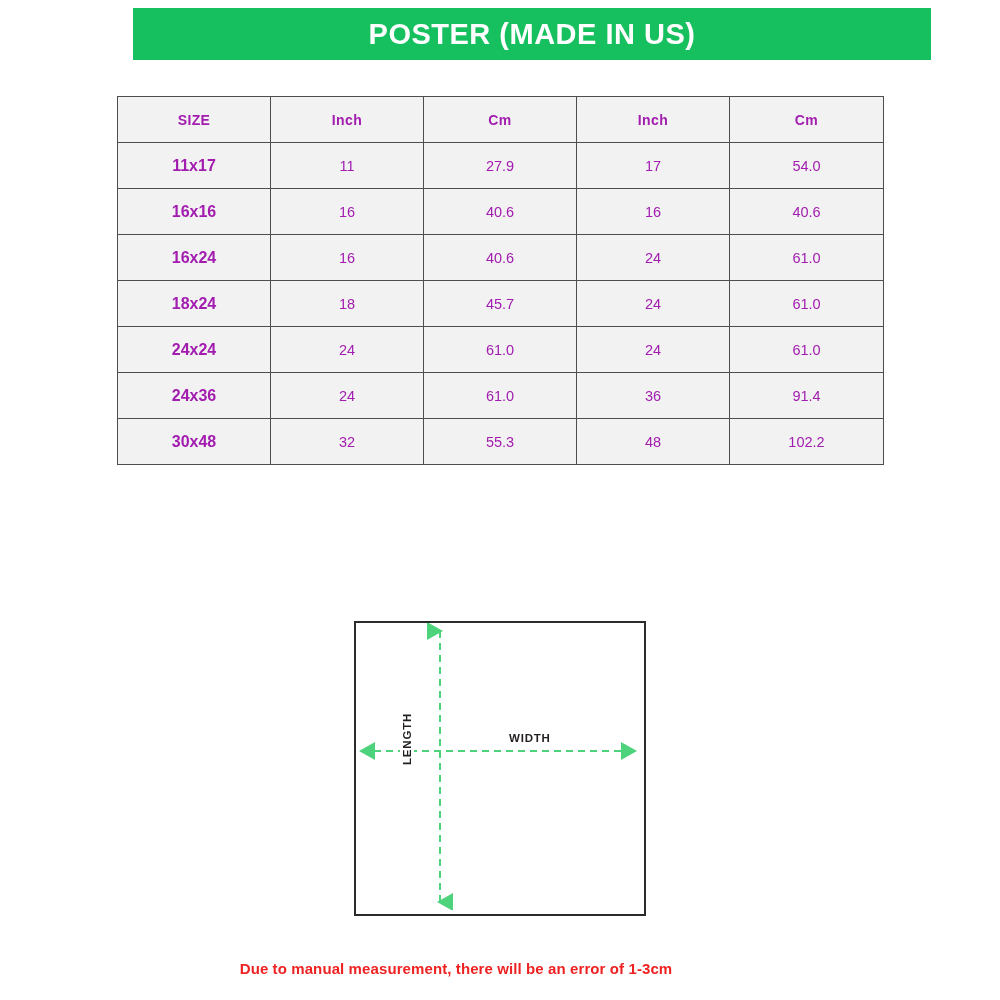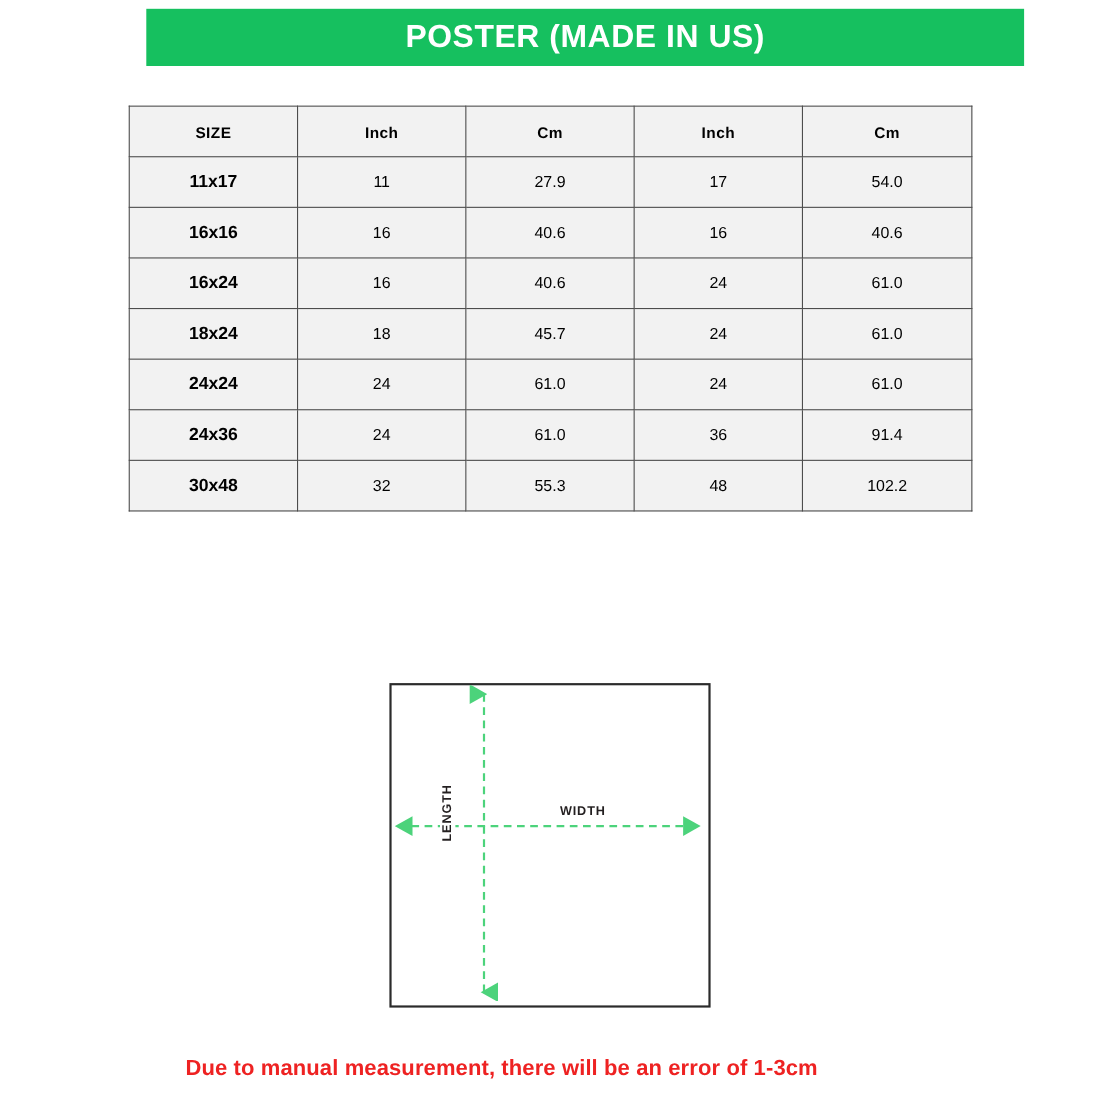--- a/index.html
+++ b/index.html
@@ -55,21 +55,21 @@
     width: 766px;
     table-layout: fixed;
   }
   table.size-table td, table.size-table th {
     border: 1px solid #4d4d4d;
     height: 45px;
     text-align: center;
     vertical-align: middle;
     background: #f2f2f2;
     font-size: 14.5px;
-    color: #000000;
+    color: #a21caf;
     padding: 0;
   }
   table.size-table th {
     font-weight: bold;
     font-size: 14px;
     letter-spacing: 0.4px;
   }
   table.size-table td.size-col {
     font-weight: bold;
     font-size: 16px;
@@ -114,21 +114,21 @@
   }
 
   
   .footer-note {
     position: absolute;
     left: 0;
     top: 960px;
     width: 912px;
     text-align: center;
     color: #ee2222;
-    font-size: 20px;
+    font-size: 15px;
     font-weight: bold;
     letter-spacing: 0.1px;
   }
 </style>
 </head>
 <body>
 
 <div class="page">
 
   <div class="banner">

